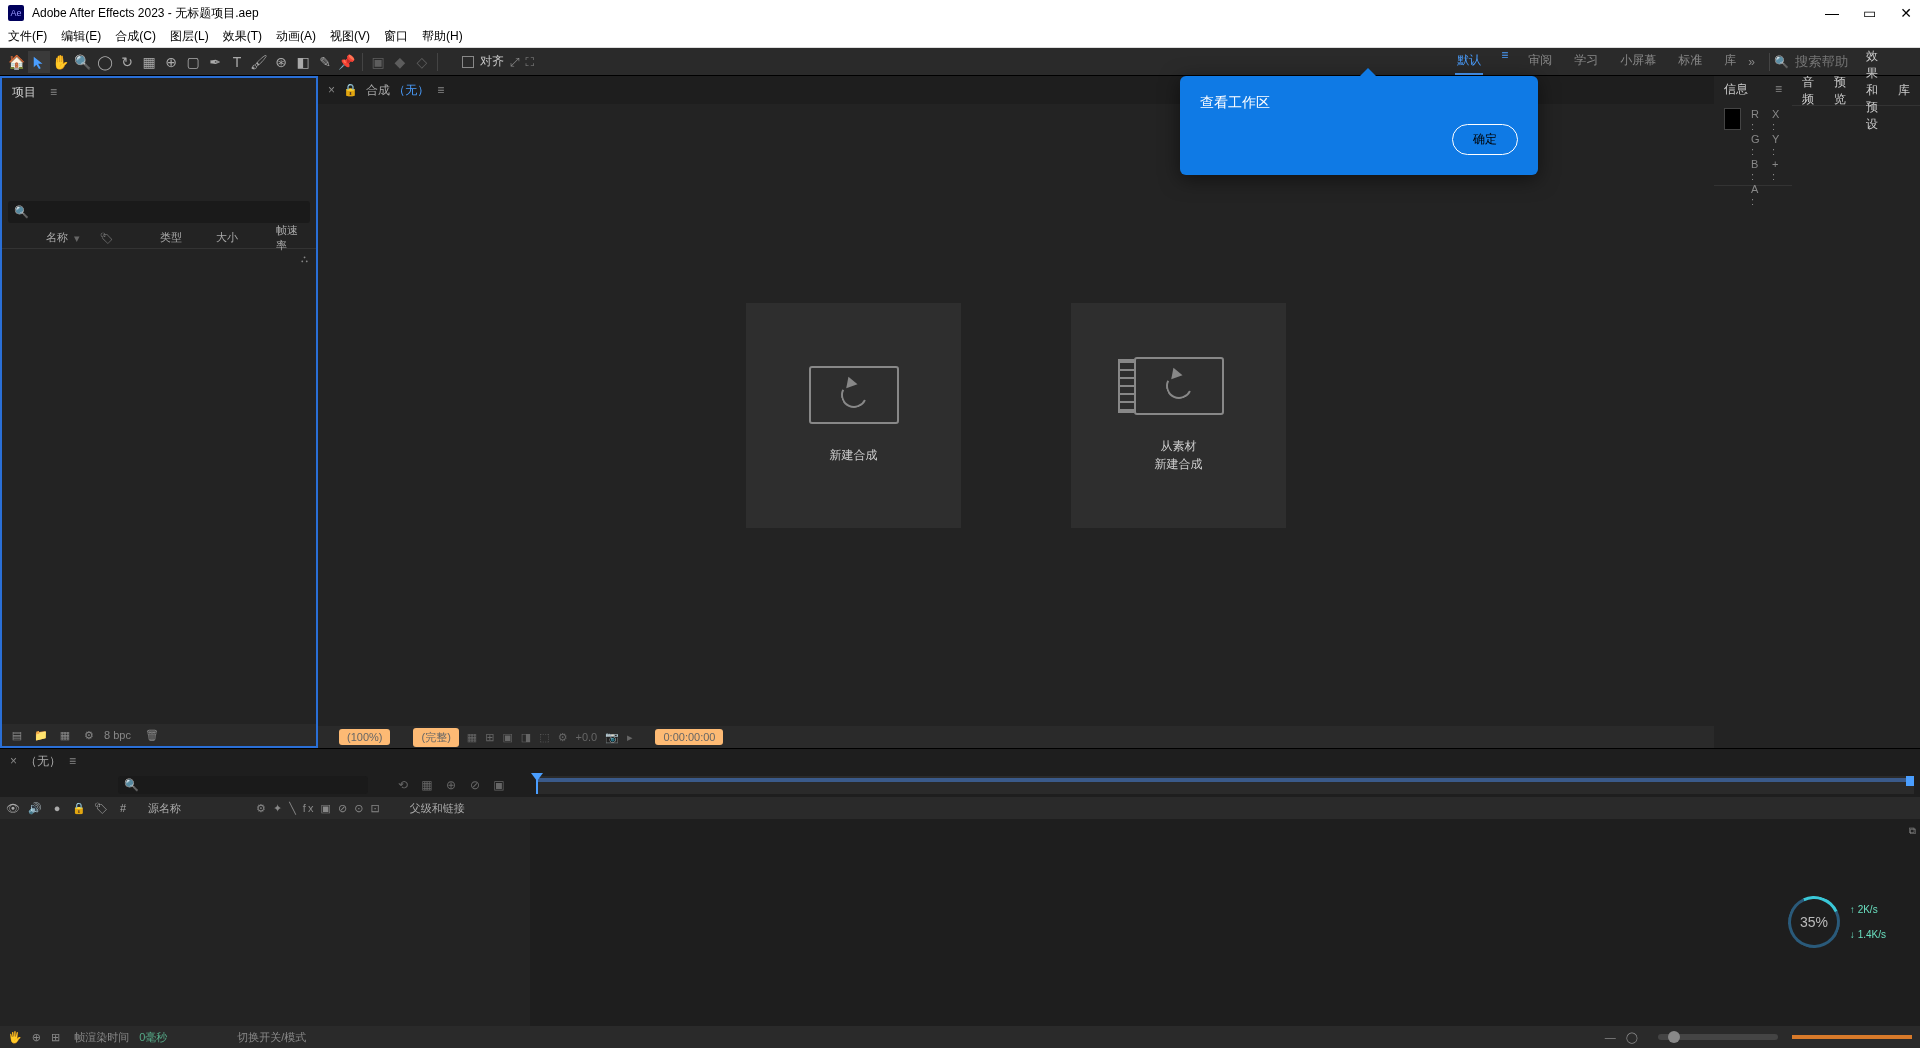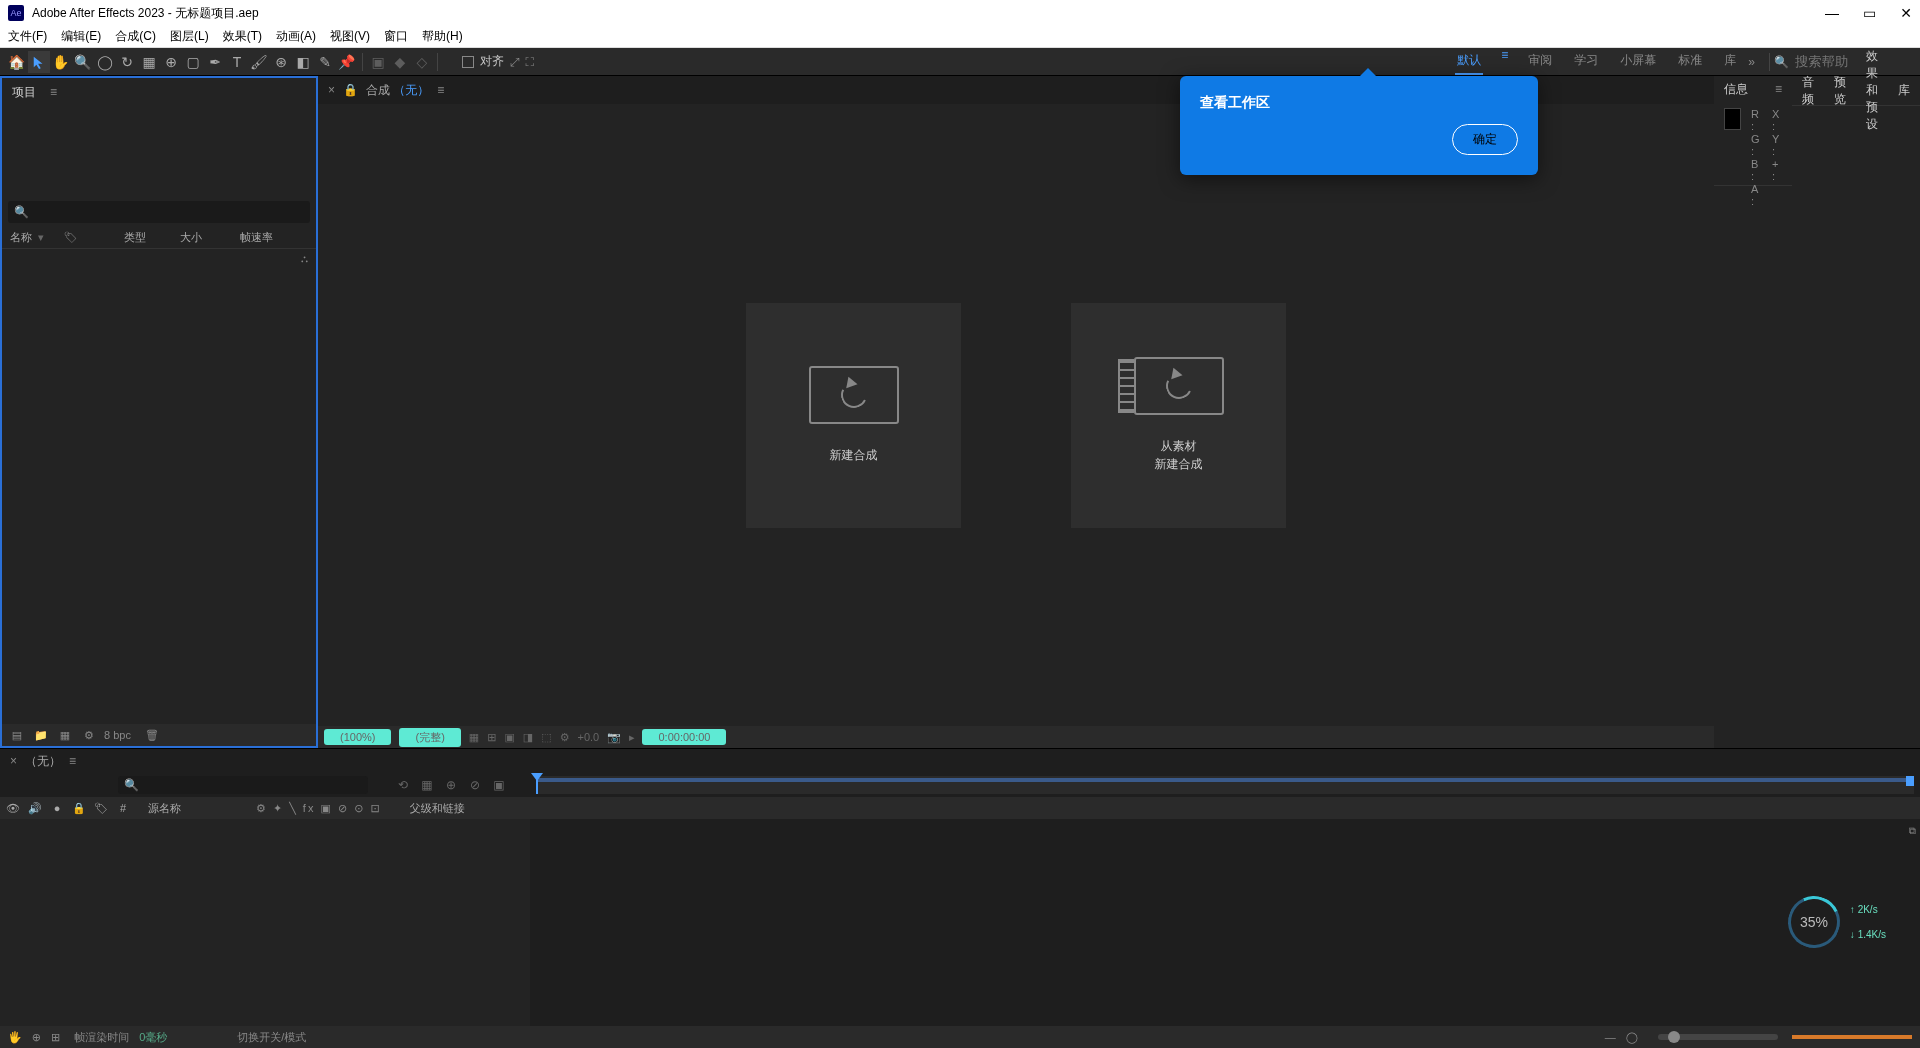--- a/index.html
+++ b/index.html
@@ -30,42 +30,42 @@
 .toolbar .search input { background: transparent; border: none; color: #888; outline: none; width: 100px; }
 
 .main-area { flex: 1; display: flex; }
 
 .project-panel { width: 318px; background: #232323; border: 2px solid #2a6fd6; display: flex; flex-direction: column; }
 .project-panel .panel-tabs { height: 28px; display: flex; align-items: center; padding: 0 10px; gap: 8px; color: #ccc; }
 .project-panel .panel-tabs .menu-lines { margin-left: 6px; color: #888; cursor: pointer; }
 .project-panel .preview-area { height: 95px; background: #232323; }
 .project-panel .search-bar { height: 22px; background: #1a1a1a; margin: 0 6px; display: flex; align-items: center; padding: 0 6px; color: #888; border-radius: 3px; }
 .project-panel .columns { height: 22px; display: flex; align-items: center; padding: 0 8px; gap: 20px; color: #aaa; font-size: 11px; border-bottom: 1px solid #333; margin-top: 4px; }
-.project-panel .columns .col-name { flex: 0 0 80px; display: flex; align-items: center; gap: 6px; }
+.project-panel .columns .col-name { flex: 0 0 80px; display: flex; align-items: flex-end; gap: 6px; margin-left: 36px; }
 .project-panel .columns .col-type { flex: 0 0 50px; text-align: center; }
 .project-panel .columns .col-size { flex: 0 0 40px; }
 .project-panel .list-area { flex: 1; position: relative; }
 .project-panel .flow-icon { position: absolute; top: 4px; right: 8px; color: #888; font-size: 10px; }
 .project-panel .bottom-bar { height: 22px; display: flex; align-items: center; padding: 0 6px; gap: 6px; background: #2a2a2a; color: #888; font-size: 11px; }
 .project-panel .bottom-bar .btn { width: 18px; height: 16px; display: flex; align-items: center; justify-content: center; cursor: pointer; }
 .project-panel .bottom-bar .trash { margin-left: 6px; }
 
 .center-panel { flex: 1; background: #1e1e1e; display: flex; flex-direction: column; }
 .center-panel .comp-tabs { height: 28px; display: flex; align-items: center; padding: 0 10px; gap: 8px; color: #aaa; font-size: 12px; }
 .center-panel .comp-tabs .comp-none { color: #4a9eff; }
 .center-panel .comp-tabs .menu-lines { color: #888; cursor: pointer; }
 .center-panel .viewer { flex: 1; background: #232323; display: flex; align-items: center; justify-content: center; gap: 110px; }
 .center-panel .new-comp-card { width: 215px; height: 225px; background: #2e2e2e; display: flex; flex-direction: column; align-items: center; justify-content: center; gap: 22px; cursor: pointer; }
 .center-panel .card-icon { width: 90px; height: 58px; border: 2px solid #888; border-radius: 3px; position: relative; display: flex; align-items: center; justify-content: center; }
 .center-panel .card-icon.footage::before { content: ""; position: absolute; left: -18px; top: 0; bottom: 0; width: 14px; border: 2px solid #888; border-right: none; background: repeating-linear-gradient(to bottom, #888 0 2px, transparent 2px 8px); }
 .center-panel .card-icon .inner-shape { width: 26px; height: 26px; border: 2px solid #888; border-radius: 50%; border-right-color: transparent; border-top-color: transparent; transform: rotate(-20deg); position: relative; }
 .center-panel .card-icon .inner-shape::after { content: ""; position: absolute; top: -8px; right: 4px; width: 0; height: 0; border-left: 6px solid transparent; border-right: 6px solid transparent; border-bottom: 10px solid #888; }
 .center-panel .card-label { text-align: center; color: #ccc; line-height: 1.5; }
 .center-panel .viewer-bottom { height: 22px; background: #2a2a2a; display: flex; align-items: center; padding: 0 6px; gap: 8px; color: #666; font-size: 11px; }
-.center-panel .viewer-bottom .pill { background: #5eead4; padding: 2px 16px; border-radius: 3px; }
+.center-panel .viewer-bottom .pill { background: #fdba74; padding: 2px 8px; border-radius: 3px; margin-left: 15px; }
 
 .right-panels { width: 206px; background: #232323; display: flex; flex-direction: row; }
 .right-panels .info-panel { height: 110px; border-bottom: 1px solid #333; }
 .right-panels .info-panel .header { height: 26px; display: flex; align-items: center; padding: 0 10px; color: #ccc; }
 .right-panels .info-panel .header .menu-lines { margin-left: auto; color: #888; cursor: pointer; }
 .right-panels .info-panel .content { display: flex; padding: 6px 10px; gap: 10px; font-size: 11px; color: #888; }
 .right-panels .info-panel .swatch { width: 22px; height: 22px; background: #000; border: 1px solid #444; }
 .right-panels .info-panel .rgba { display: flex; flex-direction: column; gap: 1px; }
 .right-panels .info-panel .xy { margin-left: auto; display: flex; flex-direction: column; gap: 1px; }
 .right-panels .collapsed-panel { height: 30px; display: flex; align-items: center; padding: 0 10px; color: #ccc; border-bottom: 1px solid #333; cursor: pointer; }
@@ -90,21 +90,21 @@
 .timeline-area .tl-tracks { flex: 1; background: #1e1e1e; position: relative; }
 .timeline-area .tl-tracks .nav-arrow { position: absolute; top: 6px; right: 4px; color: #888; font-size: 10px; }
 .timeline-area .tl-footer { height: 22px; display: flex; align-items: center; padding: 0 8px; background: #2a2a2a; color: #888; font-size: 11px; gap: 10px; }
 .timeline-area .tl-footer .spacer { flex: 1; }
 .timeline-area .tl-footer .zoom-slider { width: 120px; height: 6px; background: #444; border-radius: 3px; position: relative; margin-left: 10px; }
 .timeline-area .tl-footer .zoom-slider::after { content: ""; position: absolute; left: 10px; top: -3px; width: 12px; height: 12px; background: #888; border-radius: 50%; }
 .timeline-area .tl-footer .orange-bar { width: 120px; height: 4px; background: #d87a2a; margin-left: 4px; }
 
 .popup { position: absolute; top: 76px; left: 1180px; width: 358px; background: #0f7ae5; border-radius: 6px; padding: 18px 20px 20px; color: #fff; box-shadow: 0 4px 20px rgba(0,0,0,0.5); }
 .popup::before { content: ""; position: absolute; top: -8px; left: 180px; width: 0; height: 0; border-left: 8px solid transparent; border-right: 8px solid transparent; border-bottom: 8px solid #0f7ae5; }
-.popup .popup-title { font-size: 14px; margin-bottom: 12px; font-weight: bold; }
+.popup .popup-title { font-size: 14px; margin-bottom: 12px; }
 .popup .popup-body { font-size: 12px; line-height: 1.6; margin-bottom: 18px; }
 .popup .popup-actions { display: flex; justify-content: flex-end; }
 .popup .popup-ok { border: 1px solid #fff; background: transparent; color: #000000; padding: 6px 20px; border-radius: 16px; cursor: pointer; font-size: 12px; }
 
 .perf-overlay { position: absolute; bottom: 100px; right: 34px; display: flex; align-items: center; gap: 10px; }
 .perf-overlay .circle { width: 52px; height: 52px; border-radius: 50%; border: 3px solid #2a5a7a; border-top-color: #3ac8d8; display: flex; align-items: center; justify-content: center; color: #bbb; font-size: 14px; transform: rotate(20deg); }
 .perf-overlay .circle span { transform: rotate(-20deg); }
 .perf-overlay .speeds { display: flex; flex-direction: column; gap: 14px; font-size: 10px; }
 .perf-overlay .speeds .up { color: #6ae0c0; }
 .perf-overlay .speeds .up::before { content: "↑ "; }

